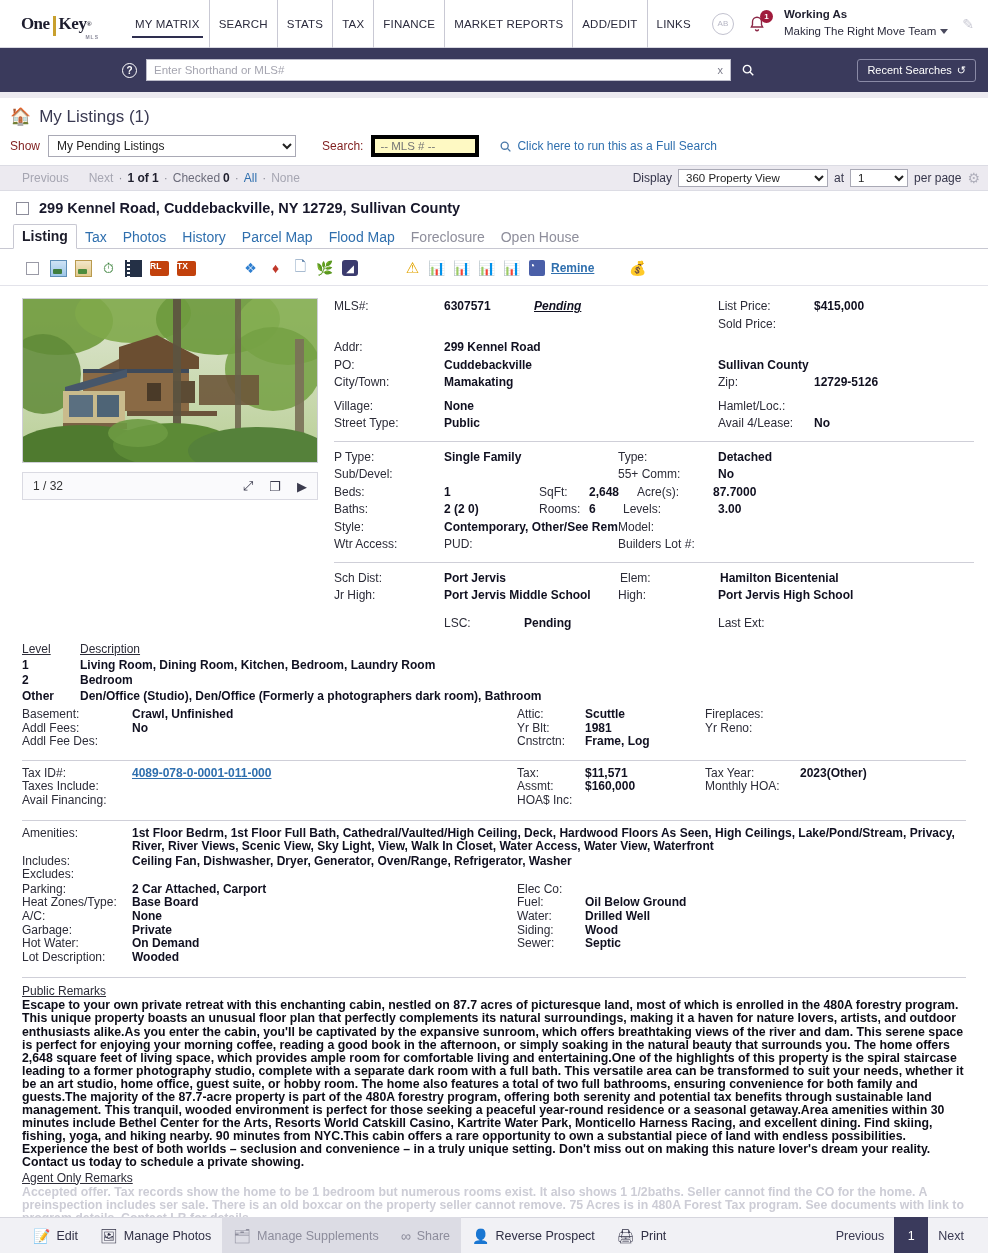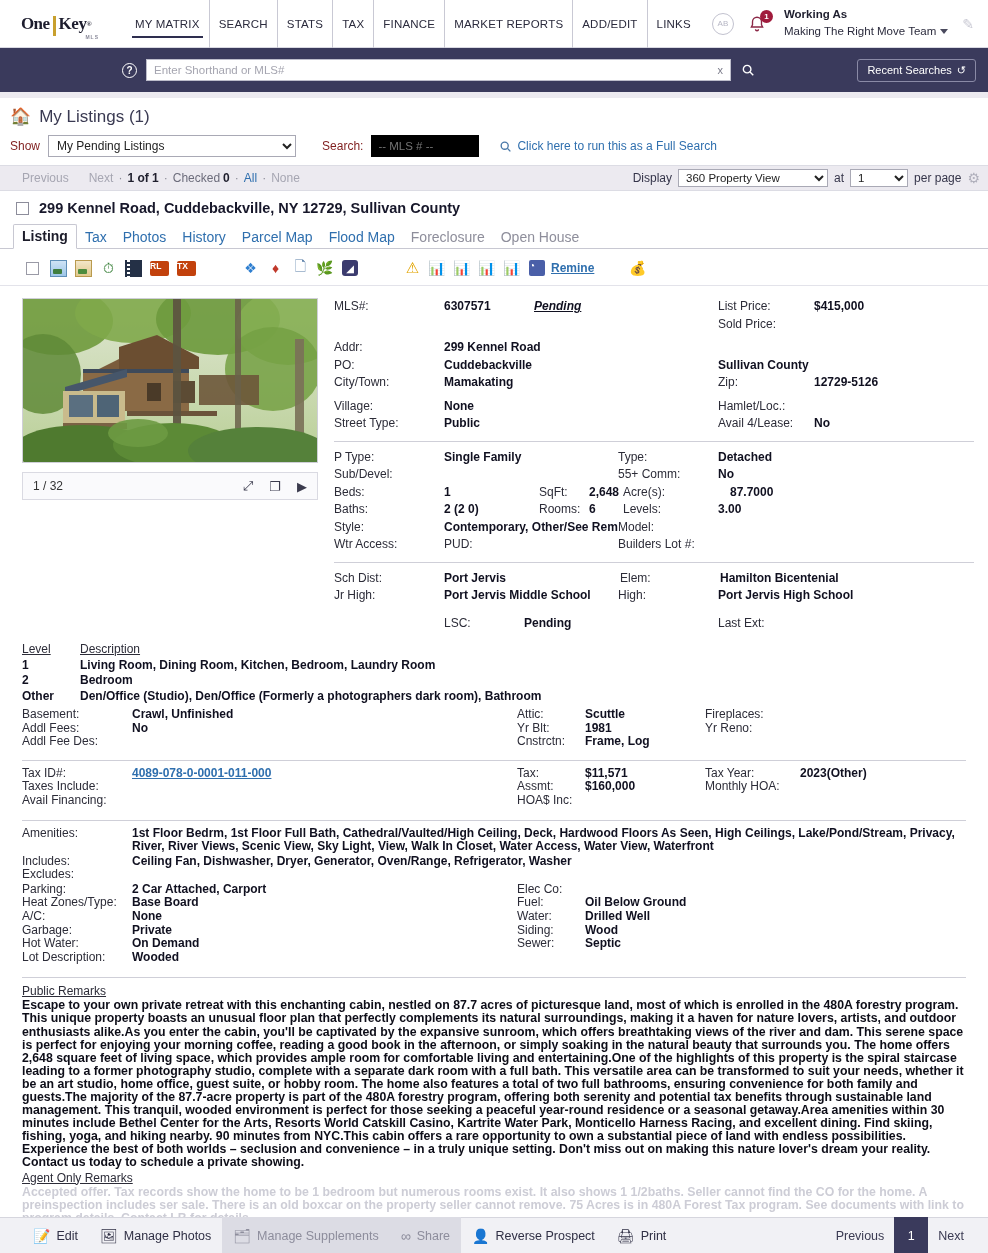--- a/index.html
+++ b/index.html
@@ -173,21 +173,21 @@
     font-family: "Liberation Sans", sans-serif;
     font-size: 12px;
     border: 1px solid #a9a9b5;
     background: #fff;
     padding: 2px 4px;
     color: #222;
   }
   #show-select { width: 248px; }
   .mls-box {
     width: 108px; height: 22px;
-    border: 2px solid #000000; background: #000000;
+    border: 4px solid #000000; background: #fef9c3;
     font-size: 11.5px; color: #777;
     padding: 0 5px;
     font-family: "Liberation Sans", sans-serif;
   }
   .fullsearch-link {
     color: #2f6fae; text-decoration: none; font-size: 12px;
   }
 
   .navstrip {
     background: #eceaf0;
@@ -653,21 +653,21 @@
           <span class="lbl c1">Sub/Devel:</span>
           <span class="val" style="width:174px;flex:none"></span>
           <span class="lbl" style="width:100px;flex:none">55+ Comm:</span>
           <span class="val c6">No</span>
         </div>
         <div class="frow">
           <span class="lbl c1">Beds:</span>
           <span class="val" style="width:95px;flex:none">1</span>
           <span class="lbl c4">SqFt:</span>
           <span class="val" style="width:29px;flex:none;text-align:right">2,648</span>
-          <span class="lbl" style="width:112px;flex:none;padding-left:5px">Acre(s):</span>
+          <span class="lbl" style="width:95px;flex:none;padding-left:19px">Acre(s):</span>
           <span class="val c6">87.7000</span>
         </div>
         <div class="frow">
           <span class="lbl c1">Baths:</span>
           <span class="val" style="width:95px;flex:none">2 (2 0)</span>
           <span class="lbl c4">Rooms:</span>
           <span class="val" style="width:29px;flex:none">6</span>
           <span class="lbl" style="width:100px;flex:none;padding-left:5px">Levels:</span>
           <span class="val c6">3.00</span>
         </div>

